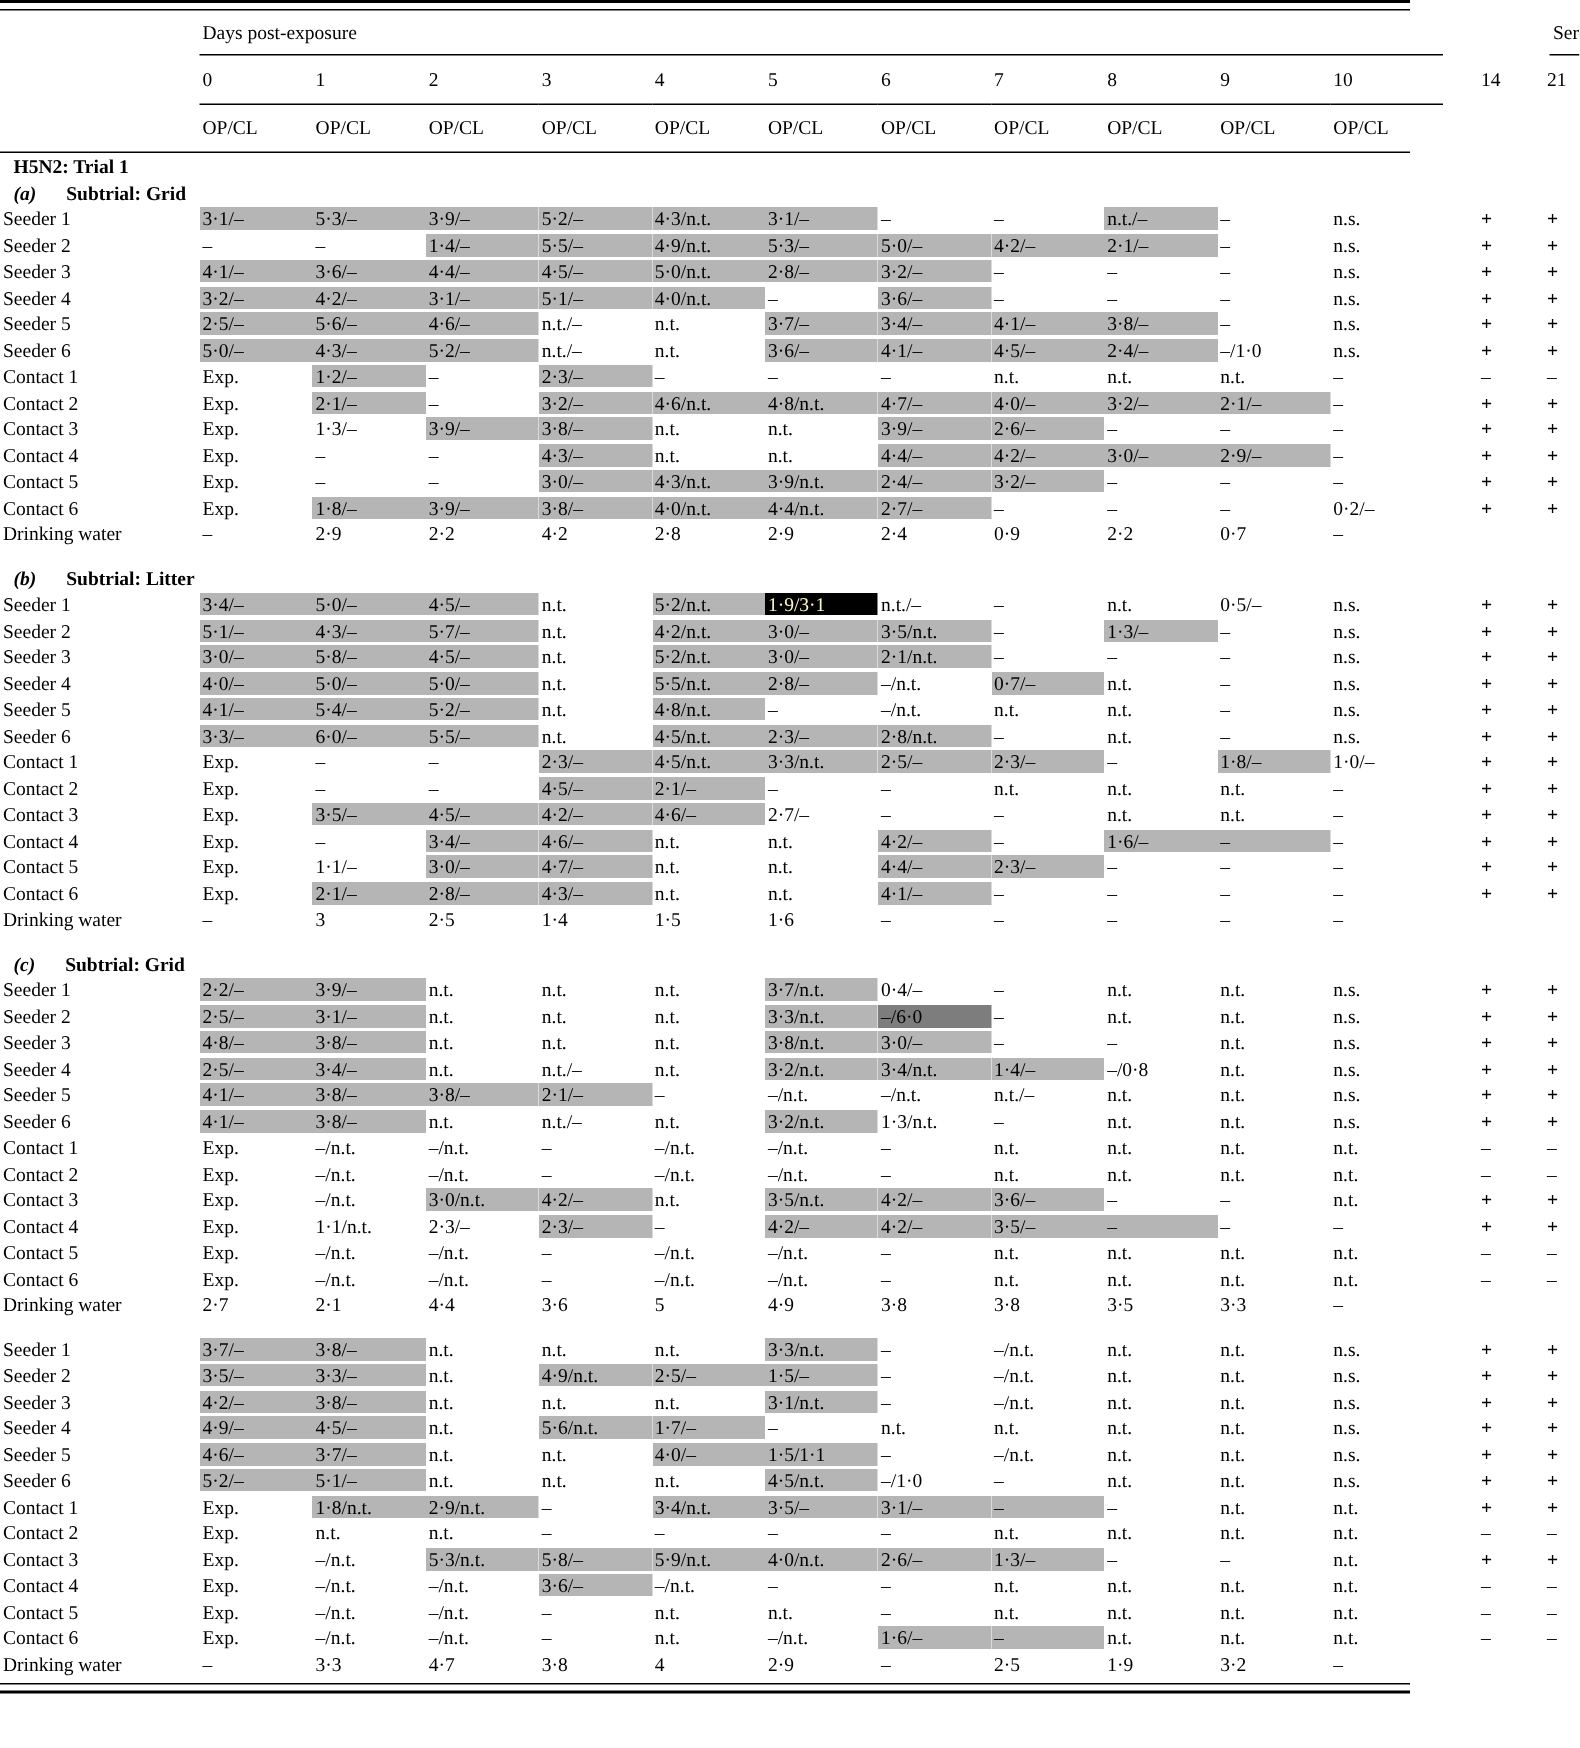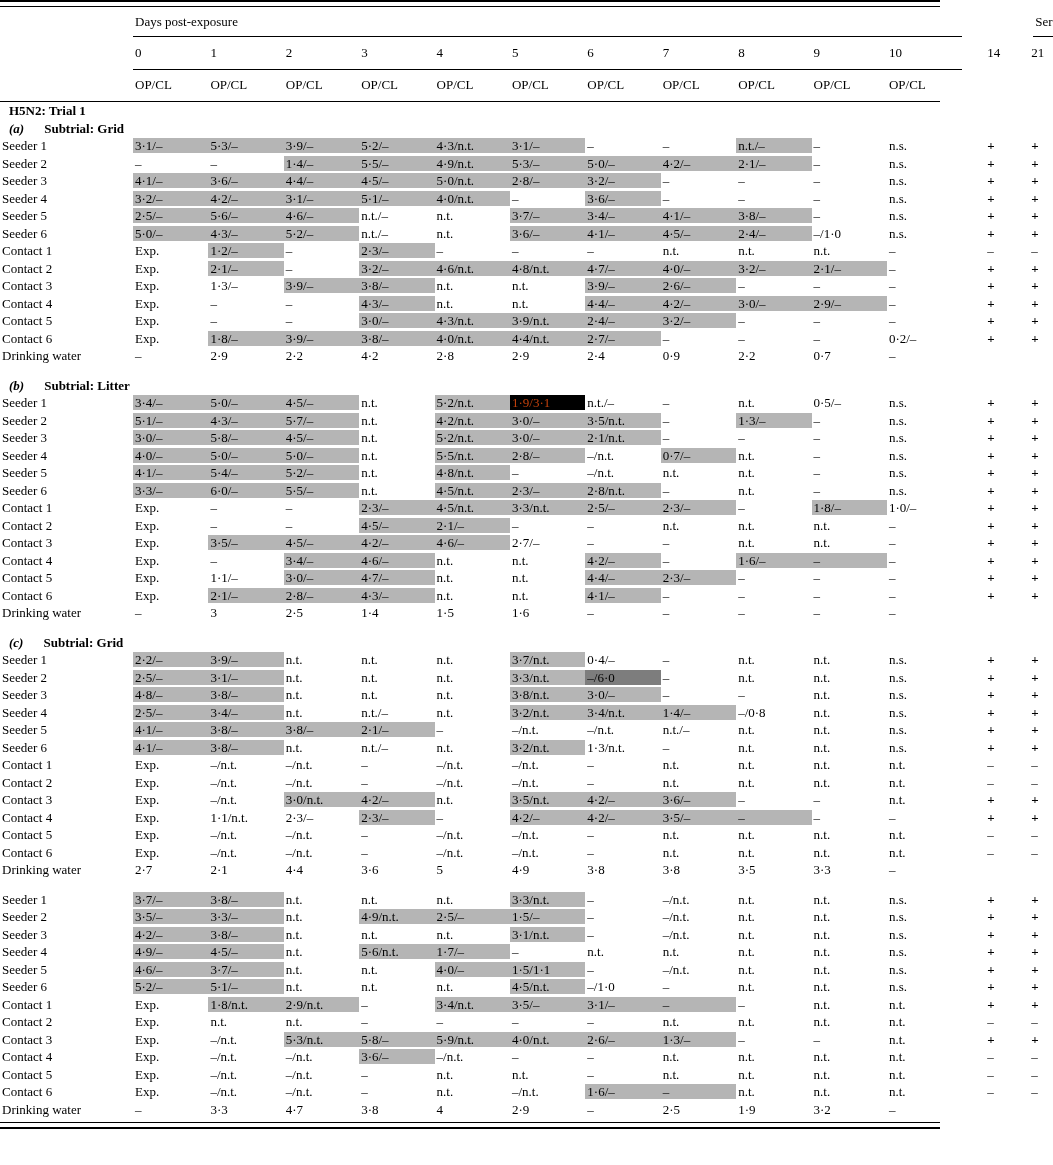--- a/index.html
+++ b/index.html
@@ -46,21 +46,21 @@
   .body-row .cell {
     line-height: 15.1px;
     padding: 1.2px 0;
     background-clip: content-box;
     box-sizing: border-box;
     text-indent: 2px;
     height: 17.5px;
   }
   .shade0 { background-color: transparent; }
   .shade1 { background-color: #b5b5b5; }
-  .shade2 { background-color: #000000; color: #c2410c; }
+  .shade2 { background-color: #000000; color: #fef9c3; }
   .shade3 { background-color: #7d7d7d; }
   .sero-cell.plus { font-weight: bold; }
 </style>
 </head>
 <body>
 
 <div class="table-wrap">
   <div class="rule-top"></div>
 
   <div class="grid-row group-row">

